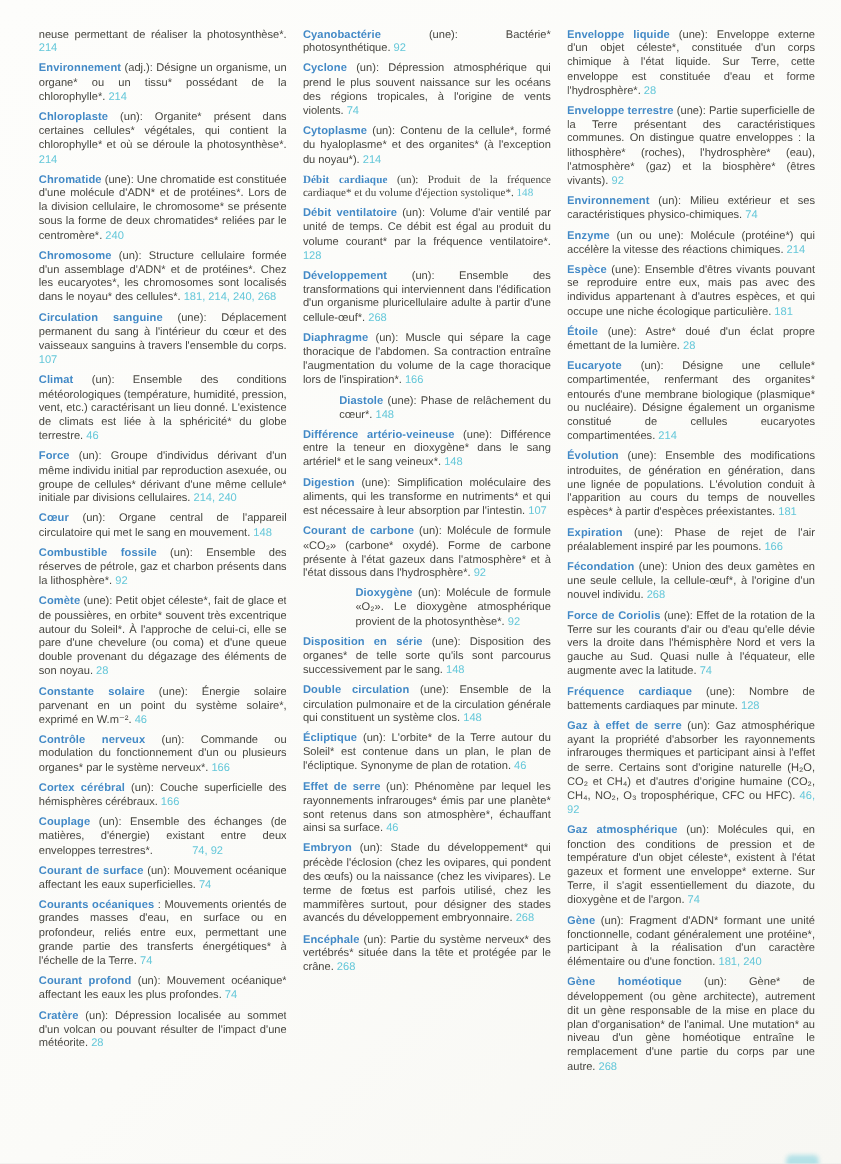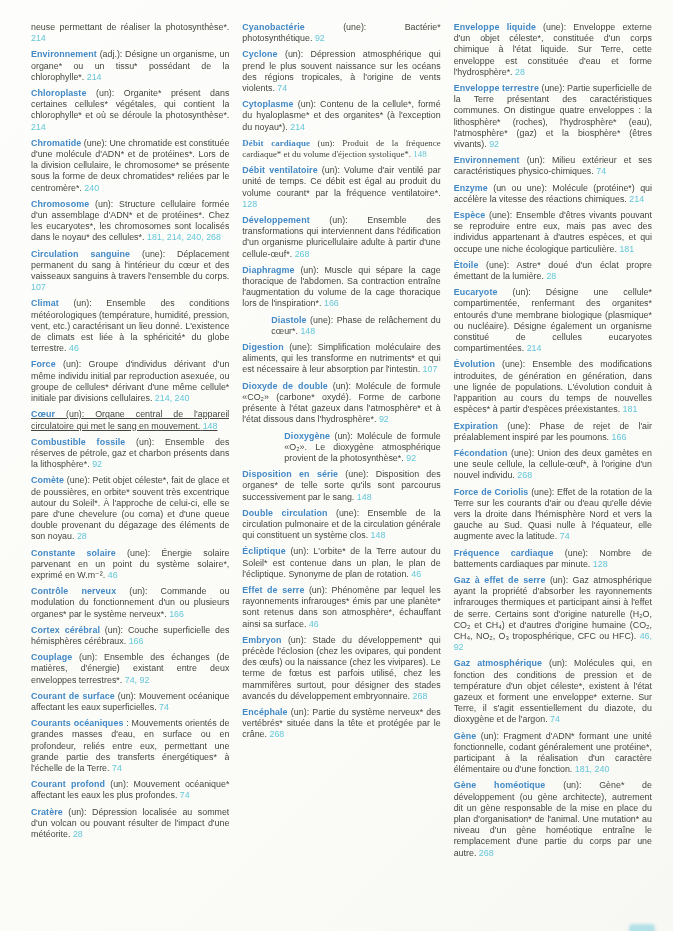--- a/index.html
+++ b/index.html
@@ -56,43 +56,44 @@
   <div class="cols">
       <div class="col">
         <p class="entry" style="color: rgb(70, 69, 63);"><span>neuse permettant de réaliser la photosynthèse*.</span> <span class="refs" style="color: rgb(100, 199, 217);">214</span></p>
         <p class="entry" style="color: rgb(70, 69, 63);"><span class="term" style="color: rgb(66, 137, 198);">Environnement</span> <span>(adj.): Désigne un organisme, un organe* ou un tissu* possédant de la chlorophylle*.</span> <span class="refs" style="color: rgb(100, 199, 217);">214</span></p>
         <p class="entry" style="color: rgb(70, 69, 63);"><span class="term" style="color: rgb(66, 137, 198);">Chloroplaste</span> <span>(un): Organite* présent dans certaines cellules* végétales, qui contient la chlorophylle* et où se déroule la photosynthèse*.</span> <span class="refs" style="color: rgb(100, 199, 217);">214</span></p>
         <p class="entry" style="color: rgb(70, 69, 63);"><span class="term" style="color: rgb(66, 137, 198);">Chromatide</span> <span>(une): Une chromatide est constituée d'une molécule d'ADN* et de protéines*. Lors de la division cellulaire, le chromosome* se présente sous la forme de deux chromatides* reliées par le centromère*.</span> <span class="refs" style="color: rgb(100, 199, 217);">240</span></p>
         <p class="entry" style="color: rgb(70, 69, 63);"><span class="term" style="color: rgb(66, 137, 198);">Chromosome</span> <span>(un): Structure cellulaire formée d'un assemblage d'ADN* et de protéines*. Chez les eucaryotes*, les chromosomes sont localisés dans le noyau* des cellules*.</span> <span class="refs" style="color: rgb(100, 199, 217);">181, 214, 240, 268</span></p>
         <p class="entry" style="color: rgb(70, 69, 63);"><span class="term" style="color: rgb(66, 137, 198);">Circulation sanguine</span> <span>(une): Déplacement permanent du sang à l'intérieur du cœur et des vaisseaux sanguins à travers l'ensemble du corps.</span> <span class="refs" style="color: rgb(100, 199, 217);">107</span></p>
         <p class="entry" style="color: rgb(70, 69, 63);"><span class="term" style="color: rgb(66, 137, 198);">Climat</span> <span>(un): Ensemble des conditions météorologiques (température, humidité, pression, vent, etc.) caractérisant un lieu donné. L'existence de climats est liée à la sphéricité* du globe terrestre.</span> <span class="refs" style="color: rgb(100, 199, 217);">46</span></p>
         <p class="entry" style="color: rgb(70, 69, 63);"><span class="term" style="color: rgb(66, 137, 198);">Force</span> <span>(un): Groupe d'individus dérivant d'un même individu initial par reproduction asexuée, ou groupe de cellules* dérivant d'une même cellule* initiale par divisions cellulaires.</span> <span class="refs" style="color: rgb(100, 199, 217);">214, 240</span></p>
-        <p class="entry" style="color: rgb(70, 69, 63); text-decoration: underline;"><span class="term" style="color: rgb(66, 137, 198);">Cœur</span> <span>(un): Organe central de l'appareil circulatoire qui met le sang en mouvement.</span> <span class="refs" style="color: rgb(100, 199, 217);">148</span></p>
+        <p class="entry" style="color: rgb(70, 69, 63);"><span class="term" style="color: rgb(66, 137, 198);">Cœur</span> <span>(un): Organe central de l'appareil circulatoire qui met le sang en mouvement.</span> <span class="refs" style="color: rgb(100, 199, 217);">148</span></p>
         <p class="entry" style="color: rgb(70, 69, 63);"><span class="term" style="color: rgb(66, 137, 198);">Combustible fossile</span> <span>(un): Ensemble des réserves de pétrole, gaz et charbon présents dans la lithosphère*.</span> <span class="refs" style="color: rgb(100, 199, 217);">92</span></p>
         <p class="entry" style="color: rgb(70, 69, 63);"><span class="term" style="color: rgb(66, 137, 198);">Comète</span> <span>(une): Petit objet céleste*, fait de glace et de poussières, en orbite* souvent très excentrique autour du Soleil*. À l'approche de celui-ci, elle se pare d'une chevelure (ou coma) et d'une queue double provenant du dégazage des éléments de son noyau.</span> <span class="refs" style="color: rgb(100, 199, 217);">28</span></p>
         <p class="entry" style="color: rgb(70, 69, 63);"><span class="term" style="color: rgb(66, 137, 198);">Constante solaire</span> <span>(une): Énergie solaire parvenant en un point du système solaire*, exprimé en W.m⁻².</span> <span class="refs" style="color: rgb(100, 199, 217);">46</span></p>
         <p class="entry" style="color: rgb(70, 69, 63);"><span class="term" style="color: rgb(66, 137, 198);">Contrôle nerveux</span> <span>(un): Commande ou modulation du fonctionnement d'un ou plusieurs organes* par le système nerveux*.</span> <span class="refs" style="color: rgb(100, 199, 217);">166</span></p>
         <p class="entry" style="color: rgb(70, 69, 63);"><span class="term" style="color: rgb(66, 137, 198);">Cortex cérébral</span> <span>(un): Couche superficielle des hémisphères cérébraux.</span> <span class="refs" style="color: rgb(100, 199, 217);">166</span></p>
-        <p class="entry" style="color: rgb(70, 69, 63);"><span class="term" style="color: rgb(66, 137, 198);">Couplage</span> <span>(un): Ensemble des échanges (de matières, d'énergie) existant entre deux enveloppes terrestres*.</span> <span class="refs" style="color: rgb(100, 199, 217);">74, 92</span></p>
+        <p class="entry" style="color: rgb(70, 69, 63);"><span class="term" style="color: rgb(66, 137, 198);">Couplage</span> <span>(un): Ensemble des échanges (de matières, d'énergie) existant entre deux enveloppes terrestres*.</span> <span class="refs" style="color: rgb(100, 199, 217); margin-left: 29px;">74, 92</span></p>
         <p class="entry" style="color: rgb(70, 69, 63);"><span class="term" style="color: rgb(66, 137, 198);">Courant de surface</span> <span>(un): Mouvement océanique affectant les eaux superficielles.</span> <span class="refs" style="color: rgb(100, 199, 217);">74</span></p>
         <p class="entry" style="color: rgb(70, 69, 63);"><span class="term" style="color: rgb(66, 137, 198);">Courants océaniques</span> <span>: Mouvements orientés de grandes masses d'eau, en surface ou en profondeur, reliés entre eux, permettant une grande partie des transferts énergétiques* à l'échelle de la Terre.</span> <span class="refs" style="color: rgb(100, 199, 217);">74</span></p>
         <p class="entry" style="color: rgb(70, 69, 63);"><span class="term" style="color: rgb(66, 137, 198);">Courant profond</span> <span>(un): Mouvement océanique* affectant les eaux les plus profondes.</span> <span class="refs" style="color: rgb(100, 199, 217);">74</span></p>
         <p class="entry" style="color: rgb(70, 69, 63);"><span class="term" style="color: rgb(66, 137, 198);">Cratère</span> <span>(un): Dépression localisée au sommet d'un volcan ou pouvant résulter de l'impact d'une météorite.</span> <span class="refs" style="color: rgb(100, 199, 217);">28</span></p>
       </div>
       <div class="col">
         <p class="entry" style="color: rgb(70, 69, 63);"><span class="term" style="color: rgb(66, 137, 198);">Cyanobactérie</span> <span>(une): Bactérie* photosynthétique.</span> <span class="refs" style="color: rgb(100, 199, 217);">92</span></p>
         <p class="entry" style="color: rgb(70, 69, 63);"><span class="term" style="color: rgb(66, 137, 198);">Cyclone</span> <span>(un): Dépression atmosphérique qui prend le plus souvent naissance sur les océans des régions tropicales, à l'origine de vents violents.</span> <span class="refs" style="color: rgb(100, 199, 217);">74</span></p>
         <p class="entry" style="color: rgb(70, 69, 63);"><span class="term" style="color: rgb(66, 137, 198);">Cytoplasme</span> <span>(un): Contenu de la cellule*, formé du hyaloplasme* et des organites* (à l'exception du noyau*).</span> <span class="refs" style="color: rgb(100, 199, 217);">214</span></p>
         <p class="entry" style="color: rgb(70, 69, 63); font-family: Liberation Serif, serif;"><span class="term" style="color: rgb(66, 137, 198);">Débit cardiaque</span> <span>(un): Produit de la fréquence cardiaque* et du volume d'éjection systolique*.</span> <span class="refs" style="color: rgb(100, 199, 217);">148</span></p>
         <p class="entry" style="color: rgb(70, 69, 63);"><span class="term" style="color: rgb(66, 137, 198);">Débit ventilatoire</span> <span>(un): Volume d'air ventilé par unité de temps. Ce débit est égal au produit du volume courant* par la fréquence ventilatoire*.</span> <span class="refs" style="color: rgb(100, 199, 217);">128</span></p>
         <p class="entry" style="color: rgb(70, 69, 63);"><span class="term" style="color: rgb(66, 137, 198);">Développement</span> <span>(un): Ensemble des transformations qui interviennent dans l'édification d'un organisme pluricellulaire adulte à partir d'une cellule-œuf*.</span> <span class="refs" style="color: rgb(100, 199, 217);">268</span></p>
         <p class="entry" style="color: rgb(70, 69, 63);"><span class="term" style="color: rgb(66, 137, 198);">Diaphragme</span> <span>(un): Muscle qui sépare la cage thoracique de l'abdomen. Sa contraction entraîne l'augmentation du volume de la cage thoracique lors de l'inspiration*.</span> <span class="refs" style="color: rgb(100, 199, 217);">166</span></p>
         <p class="entry" style="color: rgb(70, 69, 63); margin-left: 29px;"><span class="term" style="color: rgb(66, 137, 198);">Diastole</span> <span>(une): Phase de relâchement du cœur*.</span> <span class="refs" style="color: rgb(100, 199, 217);">148</span></p>
+        <p class="entry" style="color: rgb(70, 69, 63);"><span class="term" style="color: rgb(66, 137, 198);">Différence artério-veineuse</span> <span>(une): Différence entre la teneur en dioxygène* dans le sang artériel* et le sang veineux*.</span> <span class="refs" style="color: rgb(100, 199, 217);">148</span></p>
         <p class="entry" style="color: rgb(70, 69, 63);"><span class="term" style="color: rgb(66, 137, 198);">Digestion</span> <span>(une): Simplification moléculaire des aliments, qui les transforme en nutriments* et qui est nécessaire à leur absorption par l'intestin.</span> <span class="refs" style="color: rgb(100, 199, 217);">107</span></p>
-        <p class="entry" style="color: rgb(70, 69, 63);"><span class="term" style="color: rgb(66, 137, 198);">Dioxyde de double</span> <span>(un): Molécule de formule «CO₂» (carbone* oxydé). Forme de carbone présente à l'état gazeux dans l'atmosphère* et à l'état dissous dans l'hydrosphère*.</span> <span class="refs" style="color: rgb(100, 199, 217);">92</span></p>
+        <p class="entry" style="color: rgb(70, 69, 63);"><span class="term" style="color: rgb(66, 137, 198);">Courant de carbone</span> <span>(un): Molécule de formule «CO₂» (carbone* oxydé). Forme de carbone présente à l'état gazeux dans l'atmosphère* et à l'état dissous dans l'hydrosphère*.</span> <span class="refs" style="color: rgb(100, 199, 217);">92</span></p>
         <p class="entry" style="color: rgb(70, 69, 63); margin-left: 42px;"><span class="term" style="color: rgb(66, 137, 198);">Dioxygène</span> <span>(un): Molécule de formule «O₂». Le dioxygène atmosphérique provient de la photosynthèse*.</span> <span class="refs" style="color: rgb(100, 199, 217);">92</span></p>
         <p class="entry" style="color: rgb(70, 69, 63);"><span class="term" style="color: rgb(66, 137, 198);">Disposition en série</span> <span>(une): Disposition des organes* de telle sorte qu'ils sont parcourus successivement par le sang.</span> <span class="refs" style="color: rgb(100, 199, 217);">148</span></p>
         <p class="entry" style="color: rgb(70, 69, 63);"><span class="term" style="color: rgb(66, 137, 198);">Double circulation</span> <span>(une): Ensemble de la circulation pulmonaire et de la circulation générale qui constituent un système clos.</span> <span class="refs" style="color: rgb(100, 199, 217);">148</span></p>
         <p class="entry" style="color: rgb(70, 69, 63);"><span class="term" style="color: rgb(66, 137, 198);">Écliptique</span> <span>(un): L'orbite* de la Terre autour du Soleil* est contenue dans un plan, le plan de l'écliptique. Synonyme de plan de rotation.</span> <span class="refs" style="color: rgb(100, 199, 217);">46</span></p>
         <p class="entry" style="color: rgb(70, 69, 63);"><span class="term" style="color: rgb(66, 137, 198);">Effet de serre</span> <span>(un): Phénomène par lequel les rayonnements infrarouges* émis par une planète* sont retenus dans son atmosphère*, échauffant ainsi sa surface.</span> <span class="refs" style="color: rgb(100, 199, 217);">46</span></p>
         <p class="entry" style="color: rgb(70, 69, 63);"><span class="term" style="color: rgb(66, 137, 198);">Embryon</span> <span>(un): Stade du développement* qui précède l'éclosion (chez les ovipares, qui pondent des œufs) ou la naissance (chez les vivipares). Le terme de fœtus est parfois utilisé, chez les mammifères surtout, pour désigner des stades avancés du développement embryonnaire.</span> <span class="refs" style="color: rgb(100, 199, 217);">268</span></p>
         <p class="entry" style="color: rgb(70, 69, 63);"><span class="term" style="color: rgb(66, 137, 198);">Encéphale</span> <span>(un): Partie du système nerveux* des vertébrés* située dans la tête et protégée par le crâne.</span> <span class="refs" style="color: rgb(100, 199, 217);">268</span></p>
       </div>
       <div class="col">
         <p class="entry" style="color: rgb(70, 69, 63);"><span class="term" style="color: rgb(66, 137, 198);">Enveloppe liquide</span> <span>(une): Enveloppe externe d'un objet céleste*, constituée d'un corps chimique à l'état liquide. Sur Terre, cette enveloppe est constituée d'eau et forme l'hydrosphère*.</span> <span class="refs" style="color: rgb(100, 199, 217);">28</span></p>

